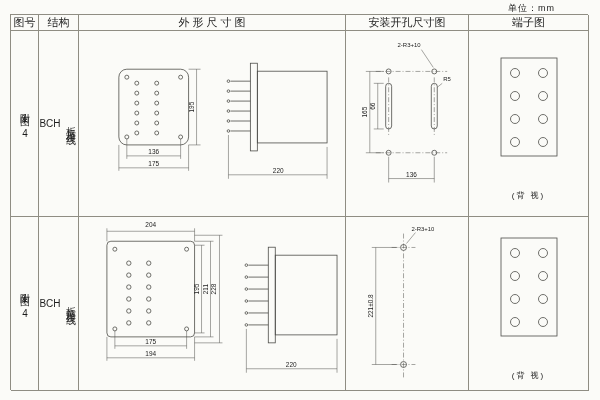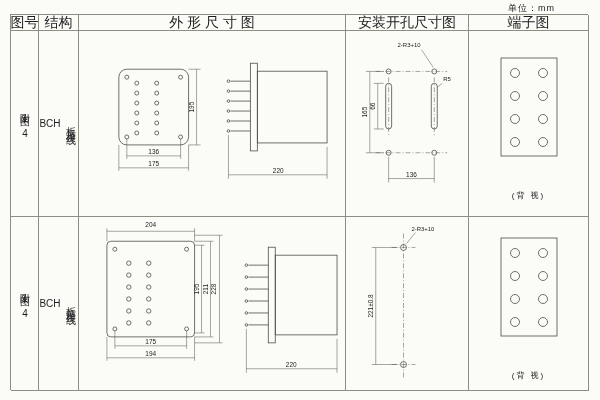--- a/index.html
+++ b/index.html
@@ -6,21 +6,21 @@
   body{background:#e9e9e5;}
   .sheet{position:relative;width:600px;height:400px;background:#fbfbf8;
          font-family:"Liberation Sans","DejaVu Sans",sans-serif;color:#1c1c1c;overflow:hidden;}
   .unit{position:absolute;top:2px;left:508px;font-size:9px;letter-spacing:1px;}
   .tbl{position:absolute;left:10px;top:14px;width:578px;height:376px;
        display:grid;grid-template-columns:28px 40px 267px 123px 120px;
        grid-template-rows:16px 186px 174px;
        border-top:1px solid #8f8d83;border-left:1px solid #8f8d83;box-sizing:border-box;}
   .cell{border-right:1px solid #8f8d83;border-bottom:1px solid #8f8d83;box-sizing:border-box;
         display:flex;align-items:center;justify-content:center;position:relative;overflow:hidden;}
-  .hdr{font-size:14px;white-space:nowrap;}
+  .hdr{font-size:11px;white-space:nowrap;}
   .vert{writing-mode:vertical-rl;text-orientation:upright;font-size:10px;letter-spacing:4px;}
   .structure{flex-direction:row;gap:3px;font-size:10px;}
   .structure .vert{letter-spacing:3px;}
   .termcell{flex-direction:column;}
   .caption{font-size:8px;margin-top:22px;letter-spacing:2px;}
   svg{display:block;}
   svg line,svg rect,svg circle,svg polyline{stroke:#4c4c48;fill:none;stroke-width:0.8;}
   svg .dimline{stroke-width:0.5;}
   svg .dash{stroke-width:0.5;stroke-dasharray:5 2 1 2;}
   svg text{fill:#222;stroke:none;}

